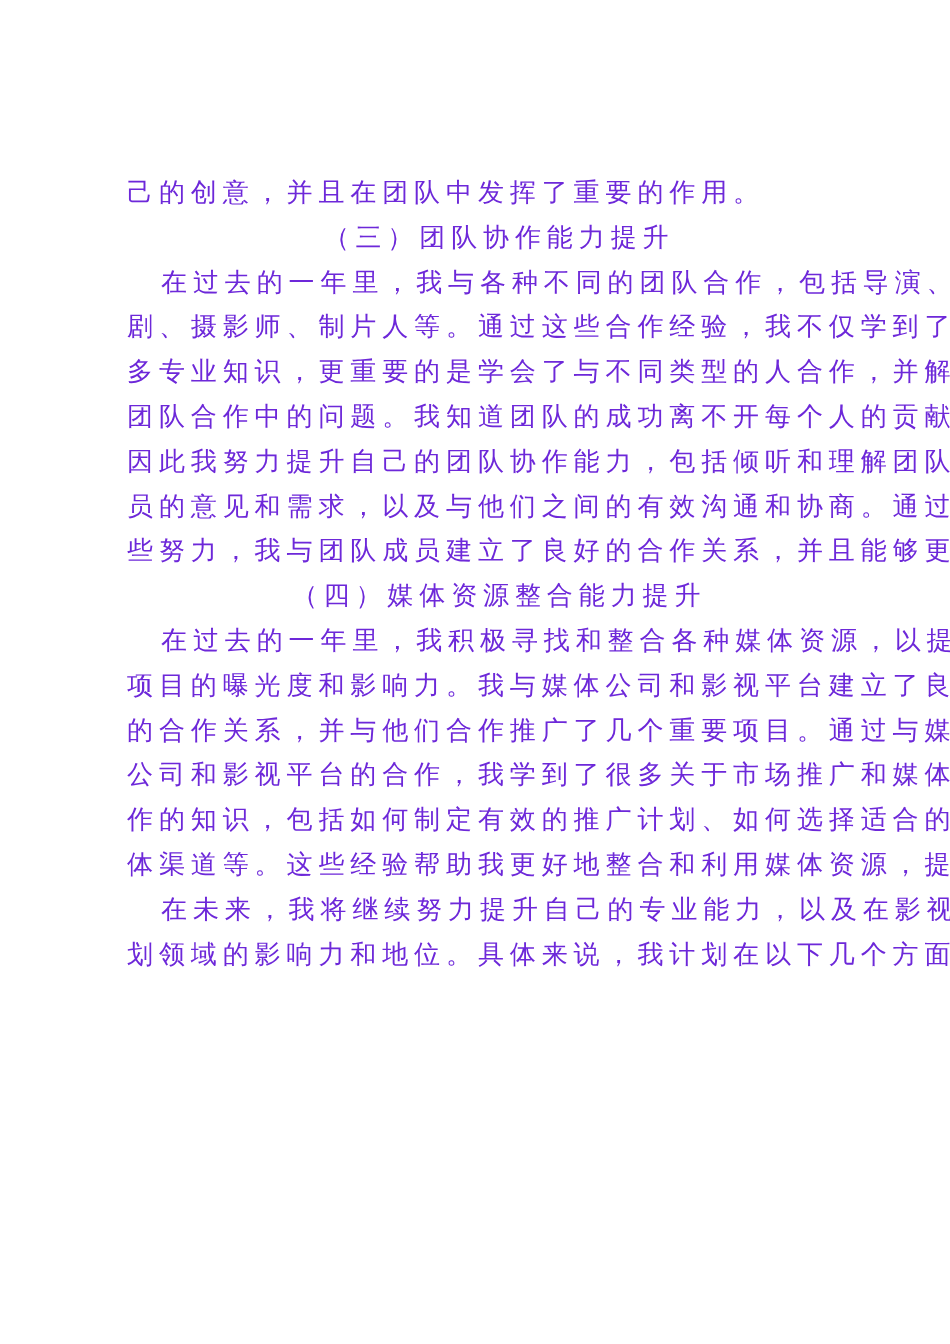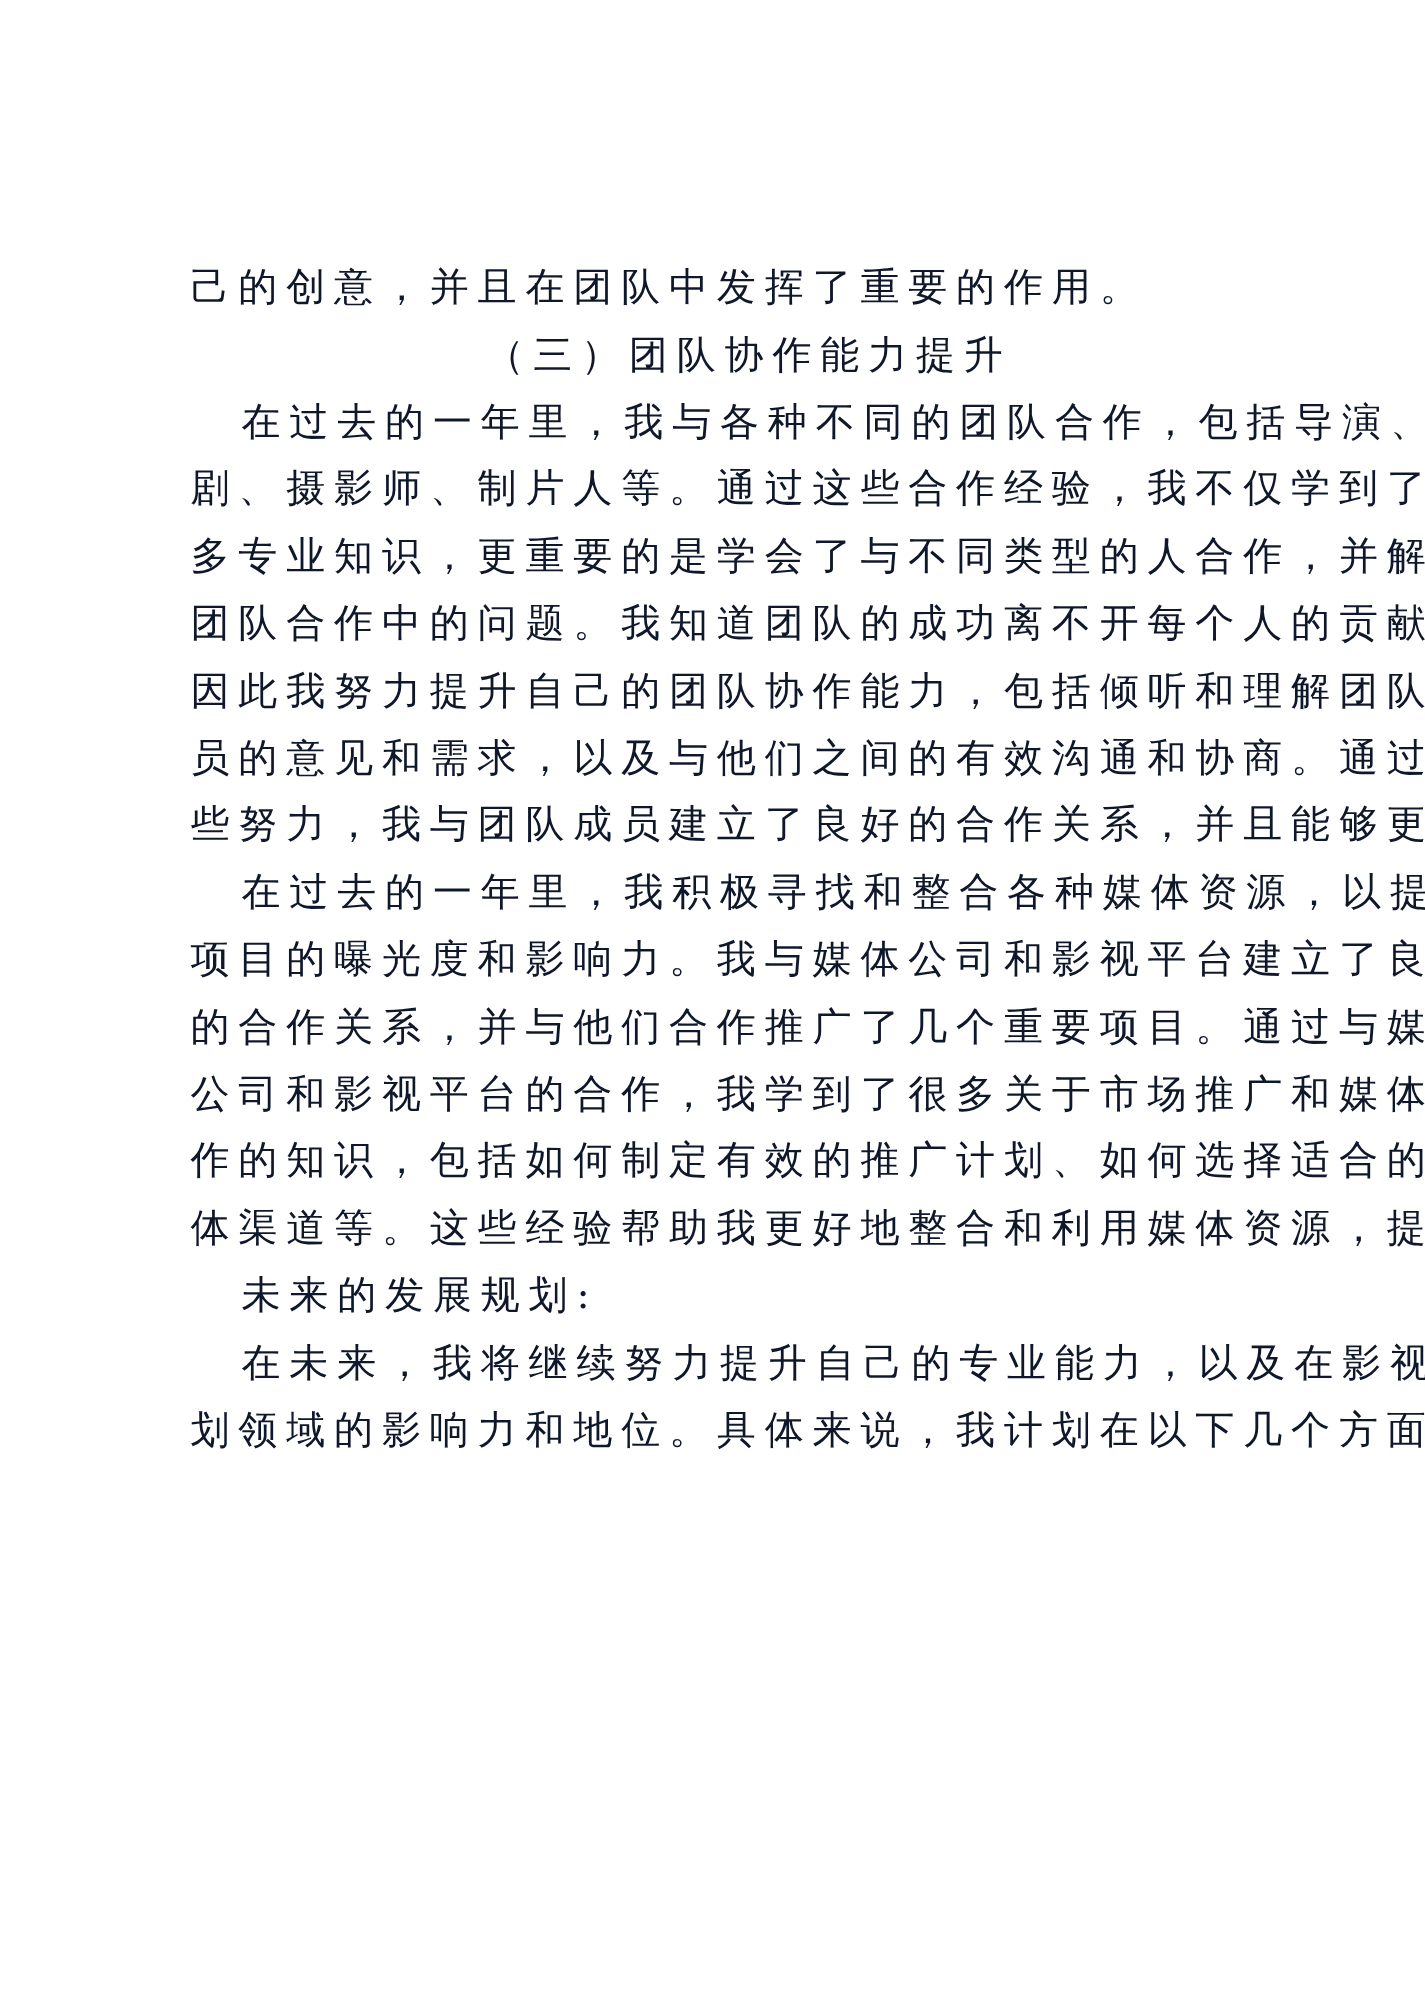--- a/index.html
+++ b/index.html
@@ -1,20 +1,20 @@
 <!DOCTYPE html>
 <html><head>
 <meta charset="utf-8">
 <style>
   html, body { margin: 0; padding: 0; background: #ffffff; }
   body { width: 950px; height: 1344px; position: relative; overflow: hidden; }
   .page {
     position: absolute; left: 127px; top: 170px; width: 710px;
     font-family: "DejaVu Serif", "Liberation Serif", serif;
-    font-size: 26px; color: #0f172a;
+    font-size: 26px; color: #6d28d9;
   }
   .line {
     height: 44.8px; line-height: 44.8px; white-space: nowrap;
     letter-spacing: 5.9px;
   }
   .line.heading { padding-left: 34px; text-align: center; }
   .line.indent { padding-left: 34px; }
 </style>
 </head>
 <body>
@@ -22,22 +22,22 @@
 <div class="page">
   <div class="line">己的创意，并且在团队中发挥了重要的作用。</div>
   <div class="line heading">（三）团队协作能力提升</div>
   <div class="line indent">在过去的一年里，我与各种不同的团队合作，包括导演、编</div>
   <div class="line">剧、摄影师、制片人等。通过这些合作经验，我不仅学到了很</div>
   <div class="line">多专业知识，更重要的是学会了与不同类型的人合作，并解决</div>
   <div class="line">团队合作中的问题。我知道团队的成功离不开每个人的贡献，</div>
   <div class="line">因此我努力提升自己的团队协作能力，包括倾听和理解团队成</div>
   <div class="line">员的意见和需求，以及与他们之间的有效沟通和协商。通过这</div>
   <div class="line">些努力，我与团队成员建立了良好的合作关系，并且能够更好</div>
+  <div class="line heading">（四）媒体资源整合能力提升</div>
   <div class="line indent">在过去的一年里，我积极寻找和整合各种媒体资源，以提高</div>
   <div class="line">项目的曝光度和影响力。我与媒体公司和影视平台建立了良好</div>
   <div class="line">的合作关系，并与他们合作推广了几个重要项目。通过与媒体</div>
   <div class="line">公司和影视平台的合作，我学到了很多关于市场推广和媒体运</div>
   <div class="line">作的知识，包括如何制定有效的推广计划、如何选择适合的媒</div>
   <div class="line">体渠道等。这些经验帮助我更好地整合和利用媒体资源，提高</div>
-  <div class="line indent">未来的发展规划:</div>
   <div class="line indent">在未来，我将继续努力提升自己的专业能力，以及在影视策</div>
   <div class="line">划领域的影响力和地位。具体来说，我计划在以下几个方面继</div>
 </div>
 
 </body></html>

